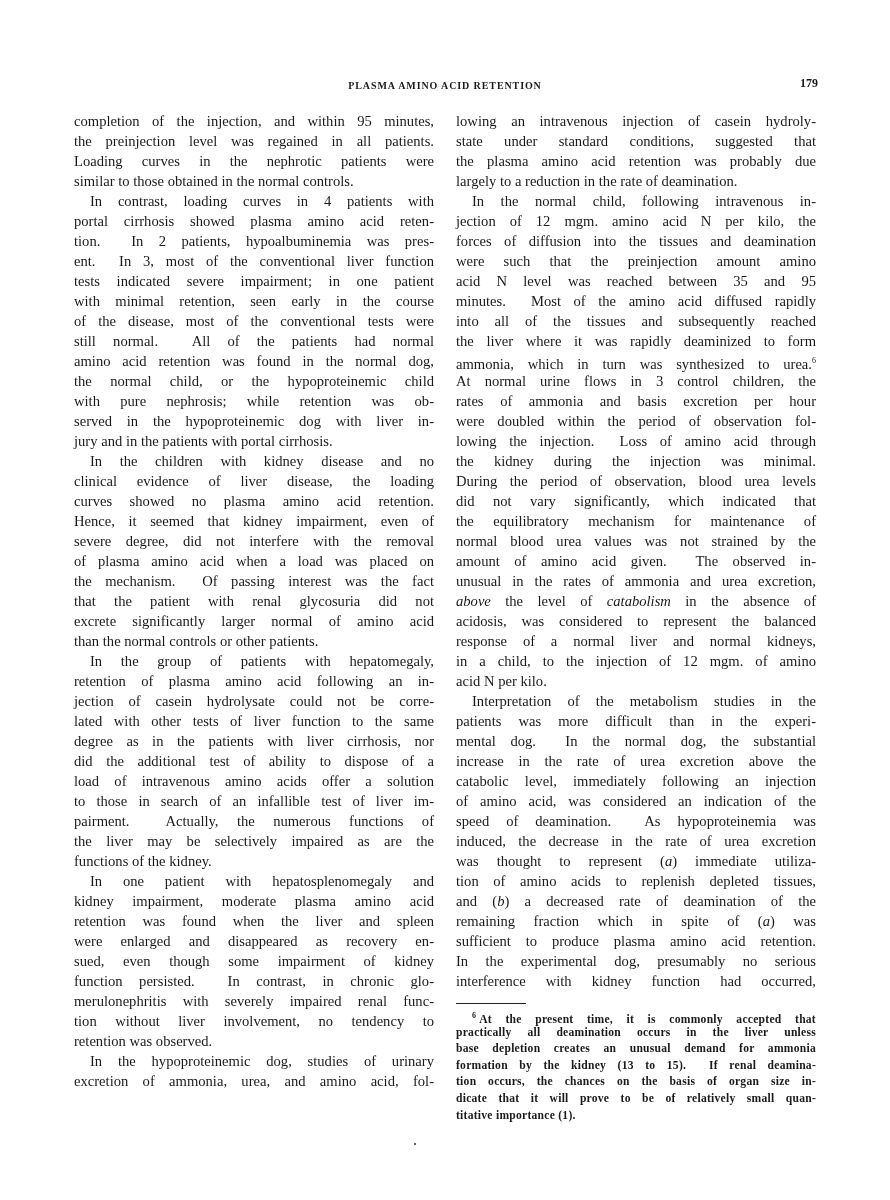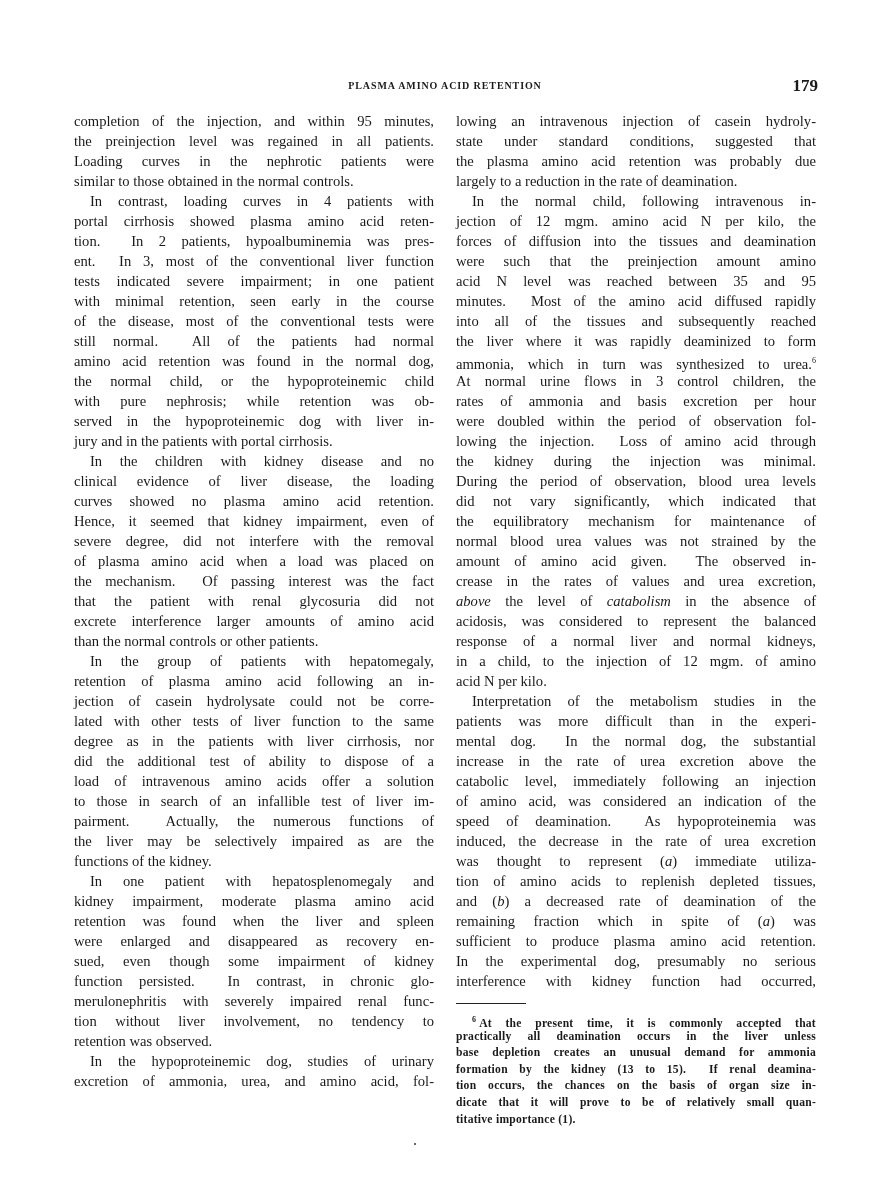--- a/index.html
+++ b/index.html
@@ -2,32 +2,32 @@
 <html><head>
   <meta charset="utf-8">
   <style>
     html, body { margin: 0; padding: 0; background: #ffffff; }
     body { width: 890px; height: 1200px; position: relative; overflow: hidden;
            font-family: "DejaVu Serif", "Liberation Serif", serif; color: #1a1a1a; }
     .running-head { position: absolute; top: 78px; left: 0; width: 890px; height: 18px; }
     .running-title { position: absolute; left: 0; width: 890px; text-align: center; top: 2px;
                      font-family: "Liberation Serif", serif; font-size: 10px; letter-spacing: 0.9px; font-weight: bold; }
     .page-number { position: absolute; right: 72px; top: -2px; font-family: "Liberation Serif", serif;
-                   font-size: 17px; font-weight: bold; }
+                   font-size: 12px; font-weight: bold; }
     .column { position: absolute; top: 111px; width: 360px; }
     .col-left { left: 74px; }
     .col-right { left: 456px; }
     .line { display: block; height: 20px; line-height: 20px; font-size: 14.6px;
             font-family: "Liberation Serif", serif; white-space: nowrap;
             text-align: justify; text-align-last: justify; }
     .line.last { text-align-last: left; }
     .line.indent { padding-left: 16px; }
     .rule { position: absolute; left: 456px; top: 1003px; width: 70px; height: 1px; background: #222; }
     .footnote { position: absolute; left: 456px; top: 1008px; width: 360px; }
-    .fline { display: block; height: 16.6px; line-height: 23px; font-size: 11.6px;
+    .fline { display: block; height: 16.6px; line-height: 16px; font-size: 11.6px;
              font-family: "Liberation Serif", serif; white-space: nowrap; letter-spacing: 0.25px;
              text-align: justify; text-align-last: justify; font-weight: bold; }
     .fline.last { text-align-last: left; }
     .fline.indent { padding-left: 16px; }
     .fn-mark { font-size: 8px; vertical-align: super; margin-right: 3px; }
     .stray-dot { position: absolute; left: 414px; top: 1143px; width: 2px; height: 2px; background: #333; border-radius: 1px; }
     i { font-style: italic; }
   </style>
 </head>
 <body>
@@ -56,21 +56,21 @@
     <span class="line">served in the hypoproteinemic dog with liver in-</span>
     <span class="line last">jury and in the patients with portal cirrhosis.</span>
     <span class="line indent">In the children with kidney disease and no</span>
     <span class="line">clinical evidence of liver disease, the loading</span>
     <span class="line">curves showed no plasma amino acid retention.</span>
     <span class="line">Hence, it seemed that kidney impairment, even of</span>
     <span class="line">severe degree, did not interfere with the removal</span>
     <span class="line">of plasma amino acid when a load was placed on</span>
     <span class="line">the mechanism.&nbsp; Of passing interest was the fact</span>
     <span class="line">that the patient with renal glycosuria did not</span>
-    <span class="line">excrete interference larger amounts of amino acid</span>
+    <span class="line">excrete significantly larger normal of amino acid</span>
     <span class="line last">than the normal controls or other patients.</span>
     <span class="line indent">In the group of patients with hepatomegaly,</span>
     <span class="line">retention of plasma amino acid following an in-</span>
     <span class="line">jection of casein hydrolysate could not be corre-</span>
     <span class="line">lated with other tests of liver function to the same</span>
     <span class="line">degree as in the patients with liver cirrhosis, nor</span>
     <span class="line">did the additional test of ability to dispose of a</span>
     <span class="line">load of intravenous amino acids offer a solution</span>
     <span class="line">to those in search of an infallible test of liver im-</span>
     <span class="line">pairment.&nbsp; Actually, the numerous functions of</span>
@@ -105,21 +105,21 @@
     <span class="line">At normal urine flows in 3 control children, the</span>
     <span class="line">rates of ammonia and basis excretion per hour</span>
     <span class="line">were doubled within the period of observation fol-</span>
     <span class="line">lowing the injection.&nbsp; Loss of amino acid through</span>
     <span class="line">the kidney during the injection was minimal.</span>
     <span class="line">During the period of observation, blood urea levels</span>
     <span class="line">did not vary significantly, which indicated that</span>
     <span class="line">the equilibratory mechanism for maintenance of</span>
     <span class="line">normal blood urea values was not strained by the</span>
     <span class="line">amount of amino acid given.&nbsp; The observed in-</span>
-    <span class="line">crease in the rates of values and urea excretion,</span>
+    <span class="line">unusual in the rates of ammonia and urea excretion,</span>
     <span class="line"><i>above</i> the level of <i>catabolism</i> in the absence of</span>
     <span class="line">acidosis, was considered to represent the balanced</span>
     <span class="line">response of a normal liver and normal kidneys,</span>
     <span class="line">in a child, to the injection of 12 mgm. of amino</span>
     <span class="line last">acid N per kilo.</span>
     <span class="line indent">Interpretation of the metabolism studies in the</span>
     <span class="line">patients was more difficult than in the experi-</span>
     <span class="line">mental dog.&nbsp; In the normal dog, the substantial</span>
     <span class="line">increase in the rate of urea excretion above the</span>
     <span class="line">catabolic level, immediately following an injection</span>

